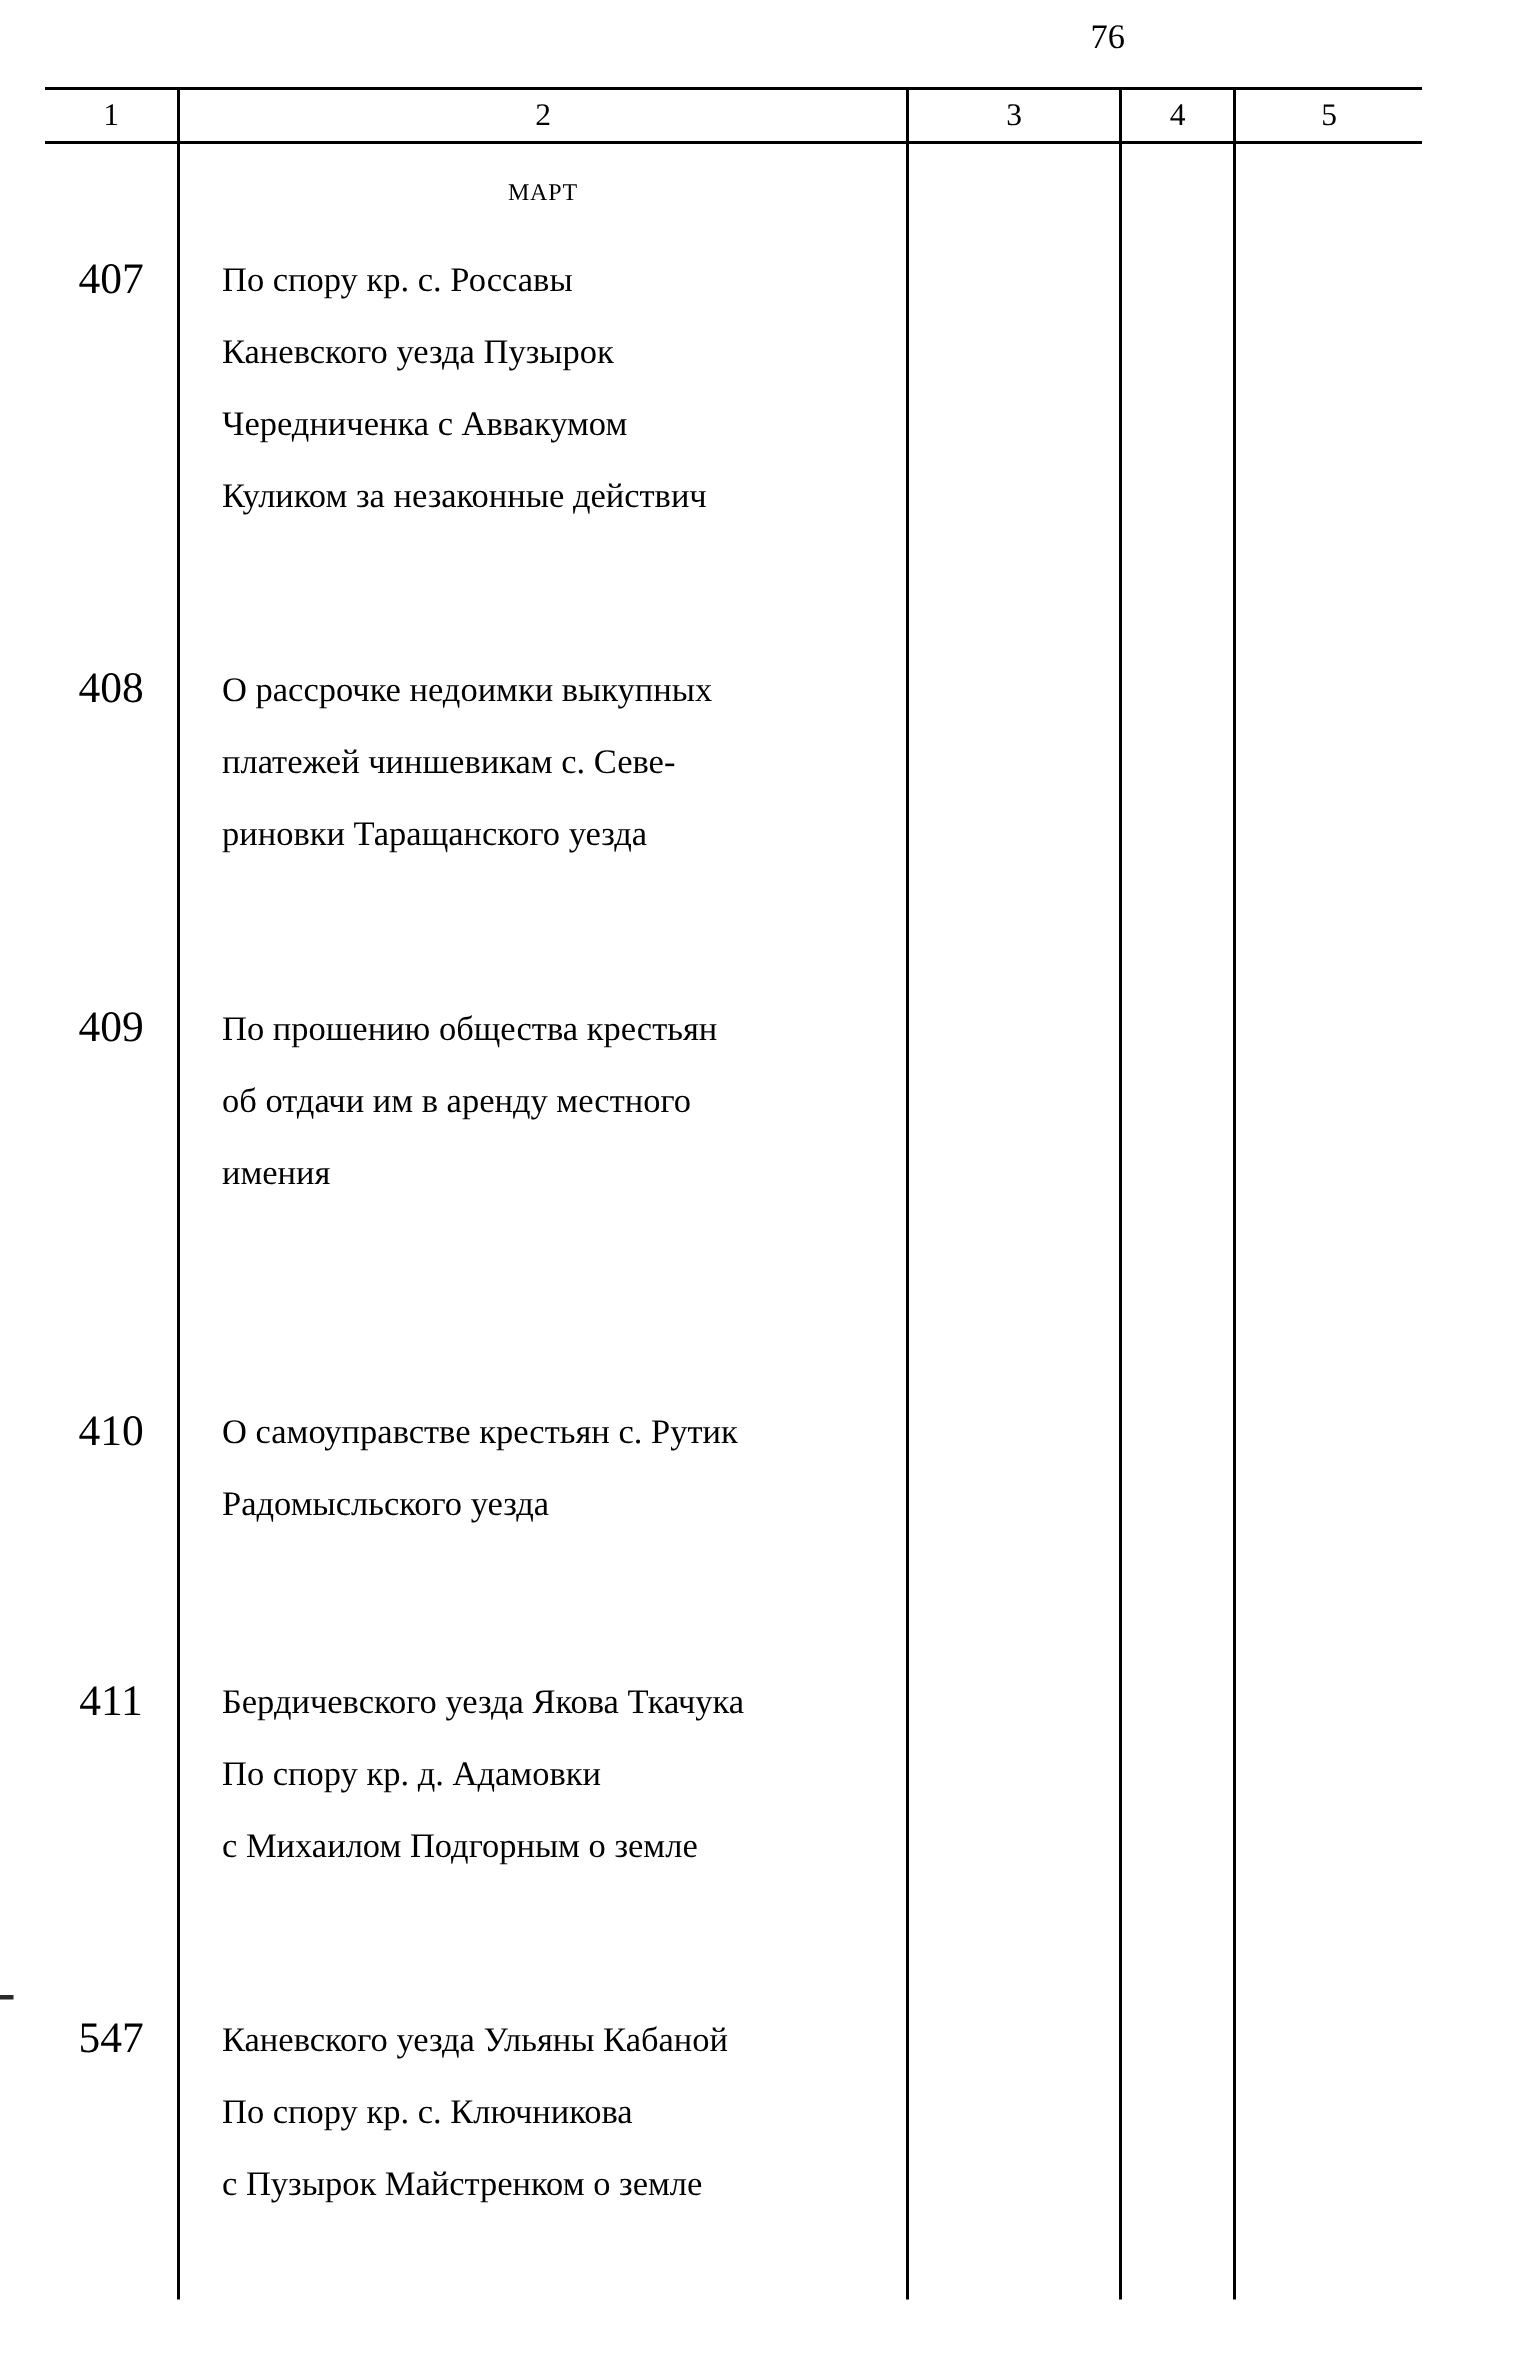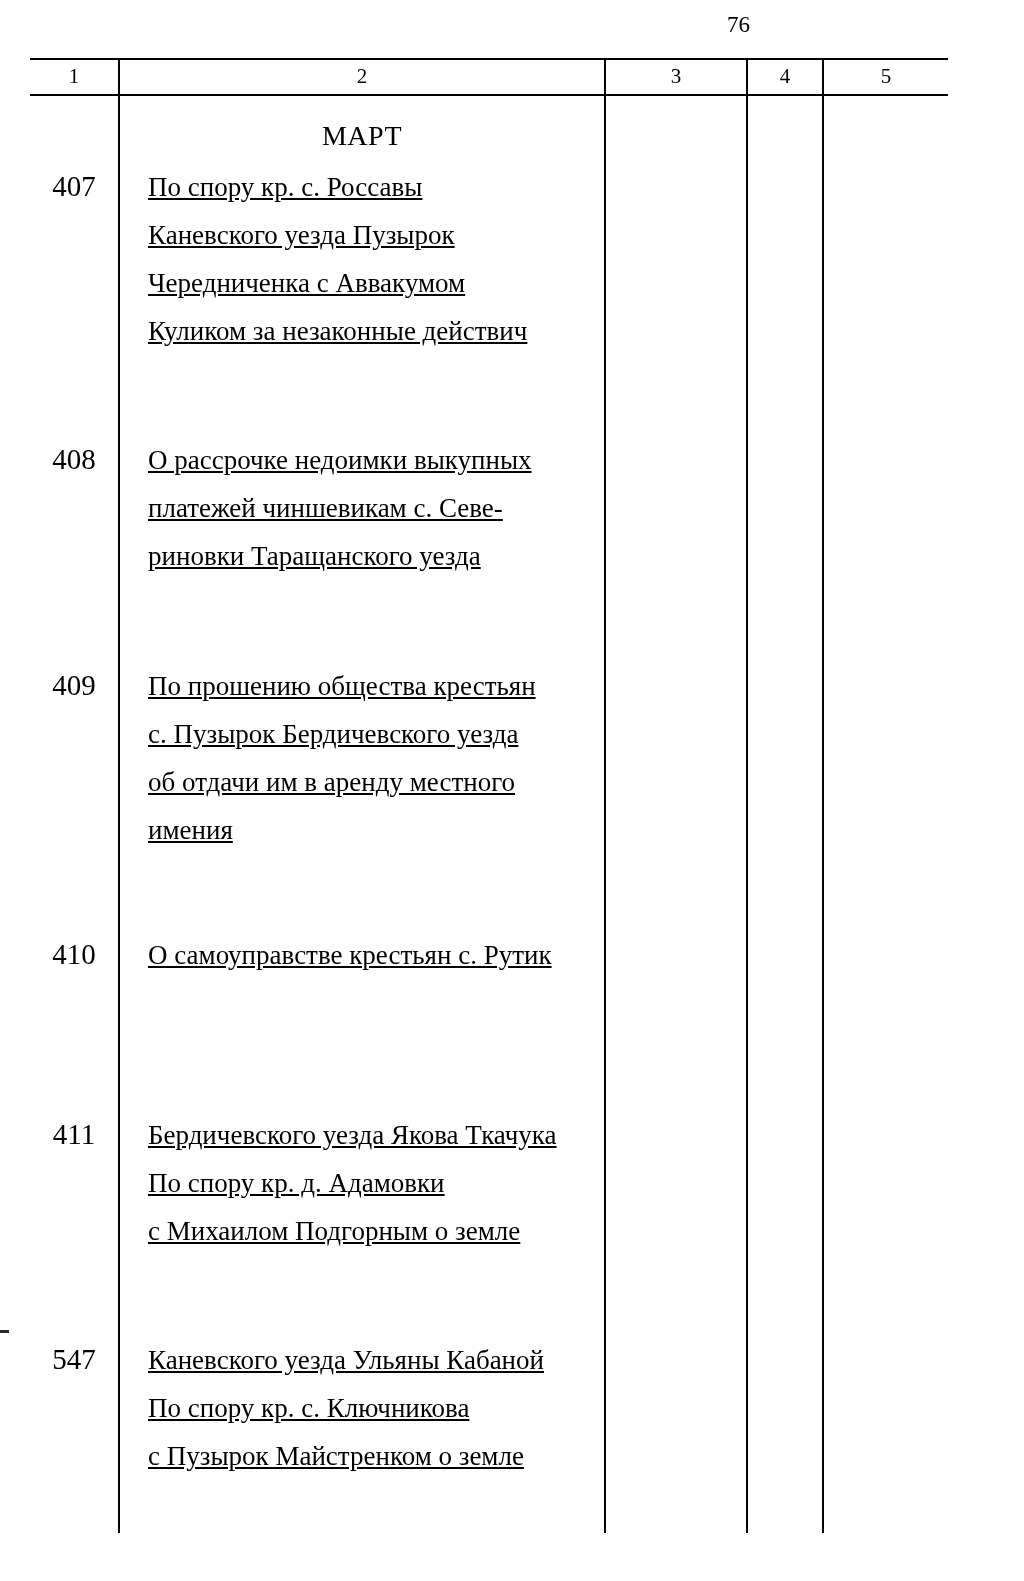--- a/index.html
+++ b/index.html
@@ -85,41 +85,40 @@
   .h3 { left: 576px; width: 140px; }
   .h4 { left: 718px; width: 74px; }
   .h5 { left: 794px; width: 124px; }
 
   .month {
     position: absolute;
     left: 90px;
     width: 484px;
     top: 62px;
     text-align: center;
-    font-size: 28px;
+    font-size: 16px;
     letter-spacing: 0.5px;
   }
 
   .row-num {
     position: absolute;
     left: 0px;
     width: 88px;
     text-align: center;
     font-size: 29px;
   }
 
   .row-text {
     position: absolute;
     left: 118px;
     width: 438px;
-    font-size: 27px;
+    font-size: 23px;
     line-height: 48px;
     text-align: justify;
     text-justify: inter-word;
-    text-decoration: underline;
   }
 
   .row-text div {
     white-space: nowrap;
   }
 </style>
 </head>
 <body>
 
 <div class="page">
@@ -157,28 +156,28 @@
     <div class="row-num" style="top:385px;">408</div>
     <div class="row-text" style="top:378px;">
       <div>О рассрочке недоимки выкупных</div>
       <div>платежей   чиншевикам   с.   Севе-</div>
       <div>риновки Таращанского уезда</div>
     </div>
 
     <div class="row-num" style="top:611px;">409</div>
     <div class="row-text" style="top:604px;">
       <div>По прошению общества крестьян</div>
-      <div>с. Пузырок Бердичевского уезда</div>
       <div>об отдачи им в аренду местного</div>
       <div>имения</div>
     </div>
 
     <div class="row-num" style="top:880px;">410</div>
     <div class="row-text" style="top:873px;">
       <div>О самоуправстве крестьян с. Рутик</div>
+      <div>Радомысльского уезда</div>
     </div>
 
     <div class="row-num" style="top:1060px;">411</div>
     <div class="row-text" style="top:1053px;">
       <div>Бердичевского уезда Якова Ткачука</div>
       <div>По    спору    кр.    д.    Адамовки</div>
       <div>с Михаилом Подгорным о земле</div>
     </div>
 
     <div class="row-num" style="top:1285px;">547</div>

